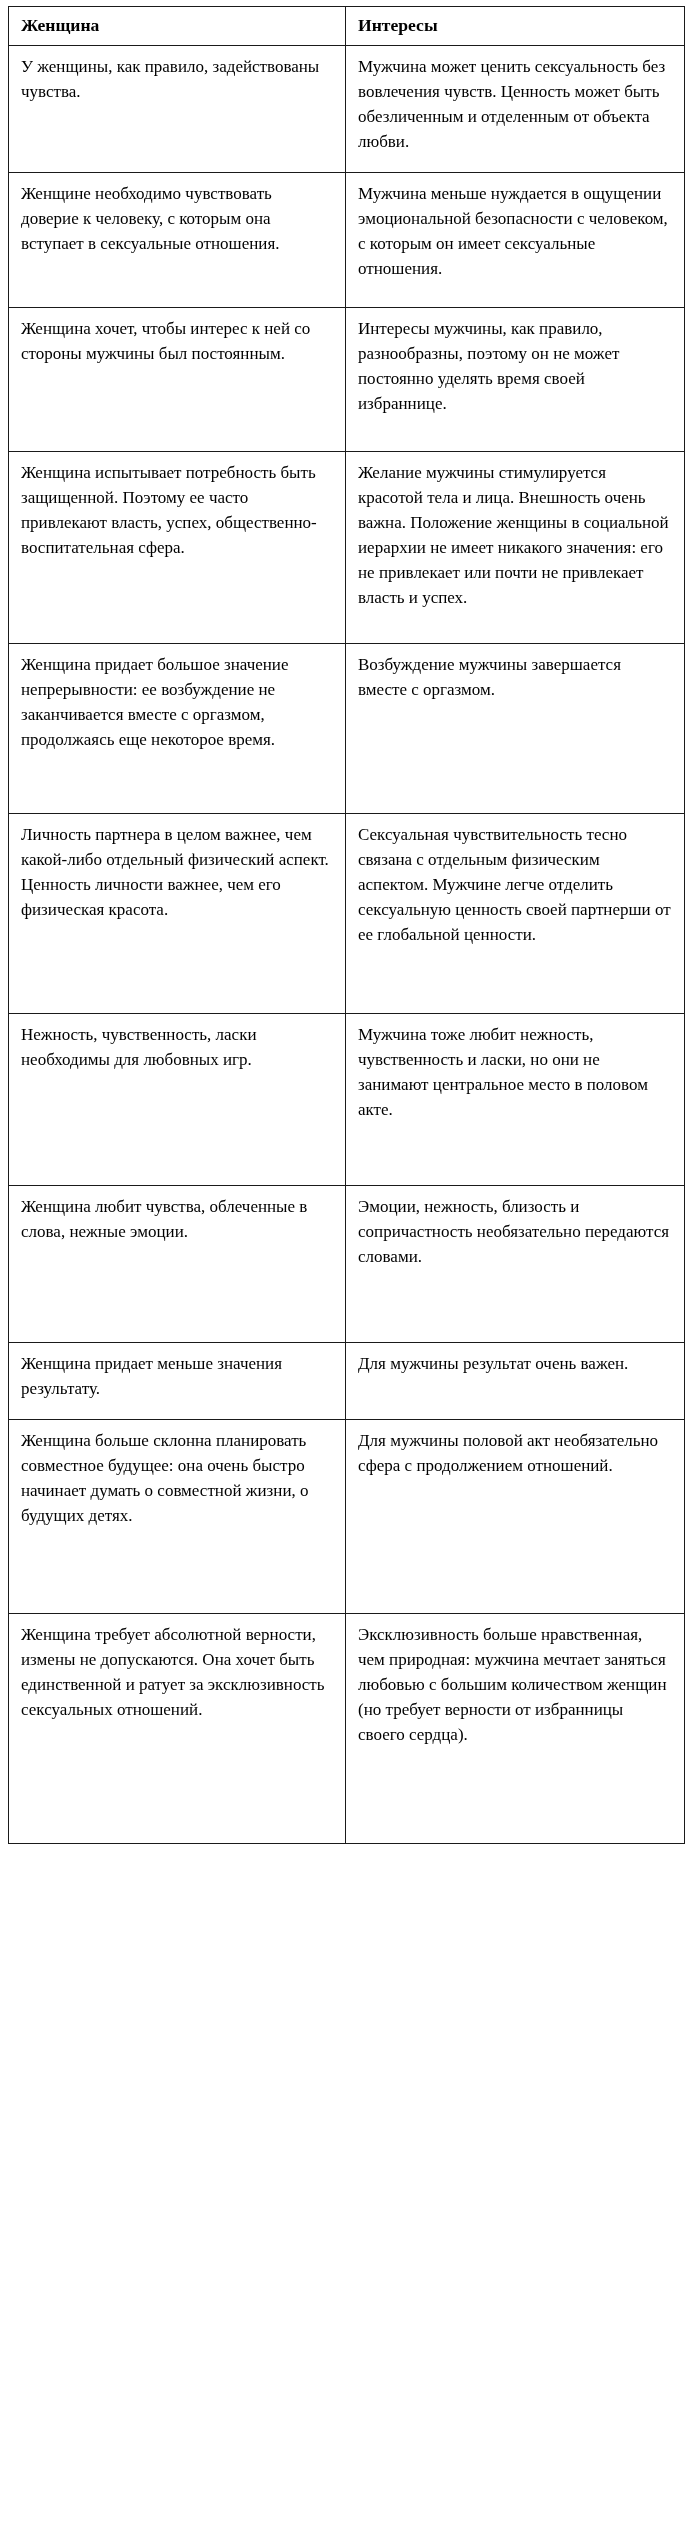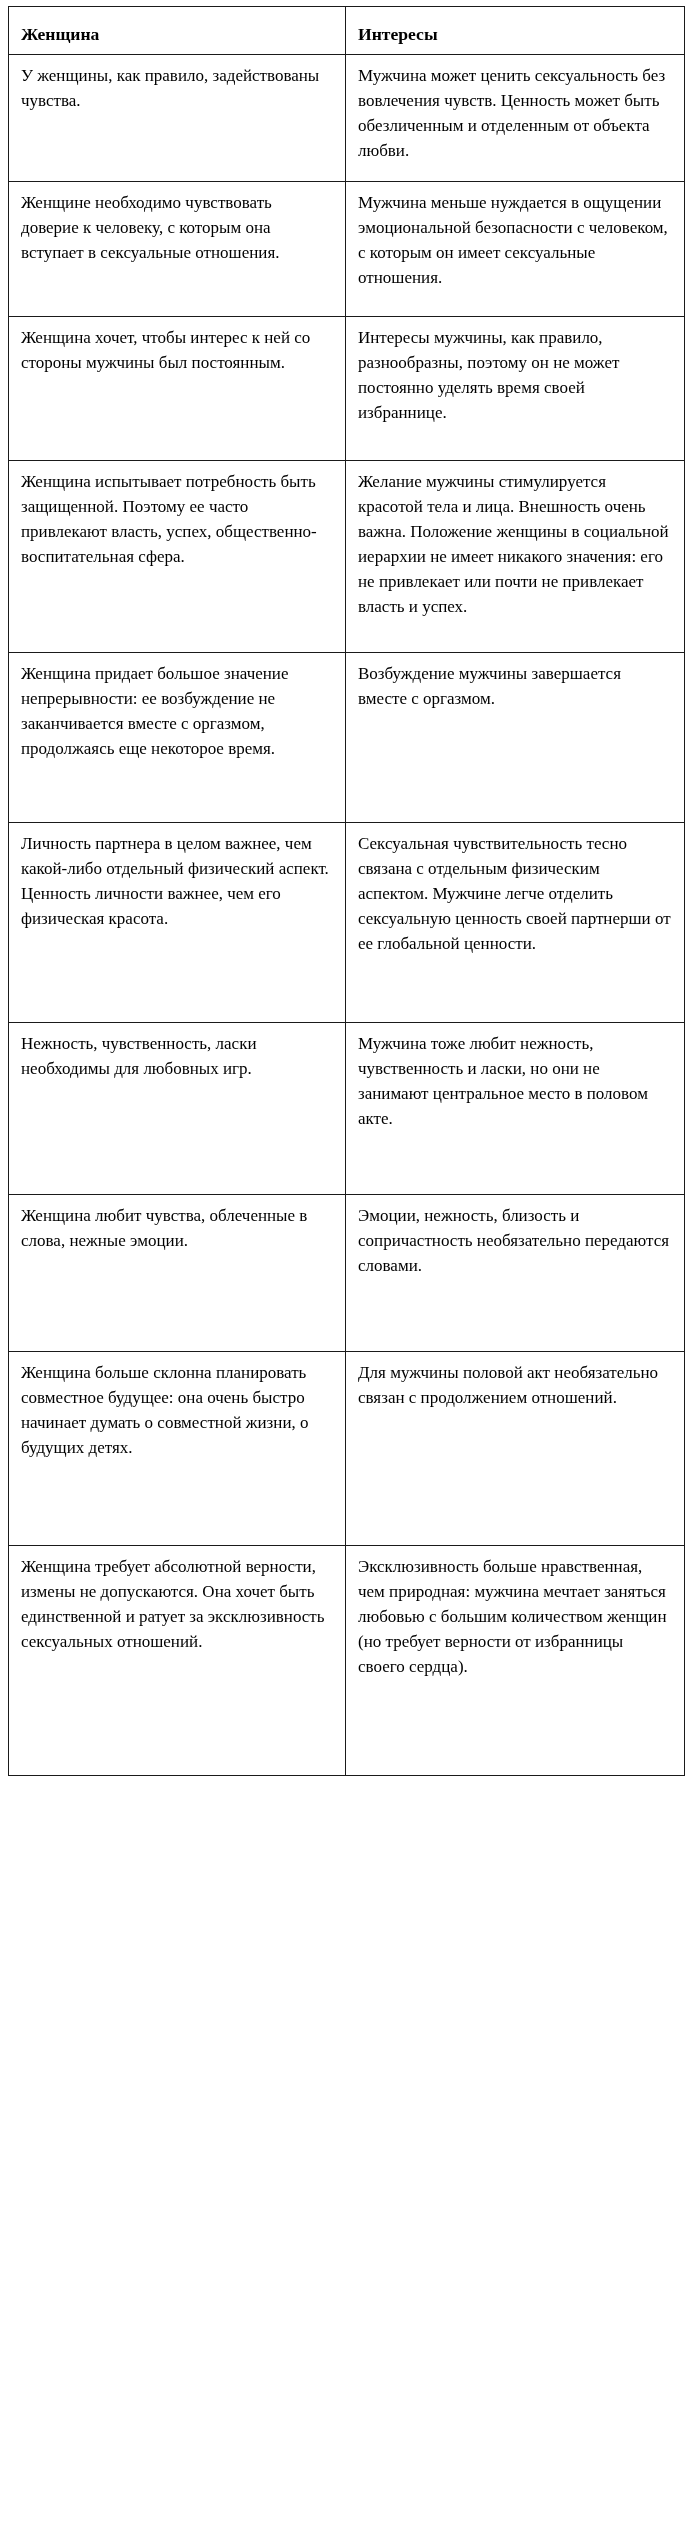--- a/index.html
+++ b/index.html
@@ -40,21 +40,21 @@
     padding: 9px 12px 12px 12px;
     font-size: 17px;
     line-height: 1.47;
     text-align: left;
     word-break: normal;
     hyphens: manual;
   }
   .comparison-table thead th {
     font-weight: bold;
     font-size: 17.6px;
-    padding-top: 16px;
+    padding-top: 7px;
     padding-bottom: 8px;
     line-height: 1.3;
   }
   .row-h-1 td { height: 105px; }
   .row-h-2 td { height: 113px; }
   .row-h-3 td { height: 122px; }
   .row-h-4 td { height: 170px; }
   .row-h-5 td { height: 148px; }
   .row-h-6 td { height: 178px; }
   .row-h-7 td { height: 153px; }
@@ -152,27 +152,35 @@
       <tr class="row-h-9">
         <td>
             <span class="cell-text">Женщина любит чувства, облеченные в слова, нежные эмоции.</span>
           </td>
         <td>
             <span class="cell-text">Эмоции, нежность, близость и сопричастность необязательно передаются словами.</span>
           </td>
       </tr>
 
 
+      <tr class="row-h-11">
+        <td>
+            <span class="cell-text">Женщина придает меньше значения результату.</span>
+          </td>
+        <td>
+            <span class="cell-text">Для мужчины результат очень важен.</span>
+          </td>
+      </tr>
 
       <tr class="row-h-12">
         <td>
             <span class="cell-text">Женщина больше склонна планировать совместное будущее: она очень быстро начинает думать о совместной жизни, о будущих детях.</span>
           </td>
         <td>
-            <span class="cell-text">Для мужчины половой акт необязательно связан с продолжением отношений.</span>
+            <span class="cell-text">Для мужчины половой акт необязательно сфера с продолжением отношений.</span>
           </td>
       </tr>
 
       <tr class="row-h-13">
         <td>
             <span class="cell-text">Женщина требует абсолютной верности, измены не допускаются. Она хочет быть единственной и ратует за эксклюзивность сексуальных отношений.</span>
           </td>
         <td>
             <span class="cell-text">Эксклюзивность больше нравственная, чем природная: мужчина мечтает заняться любовью с большим количеством женщин (но требует верности от избранницы своего сердца).</span>
           </td>

